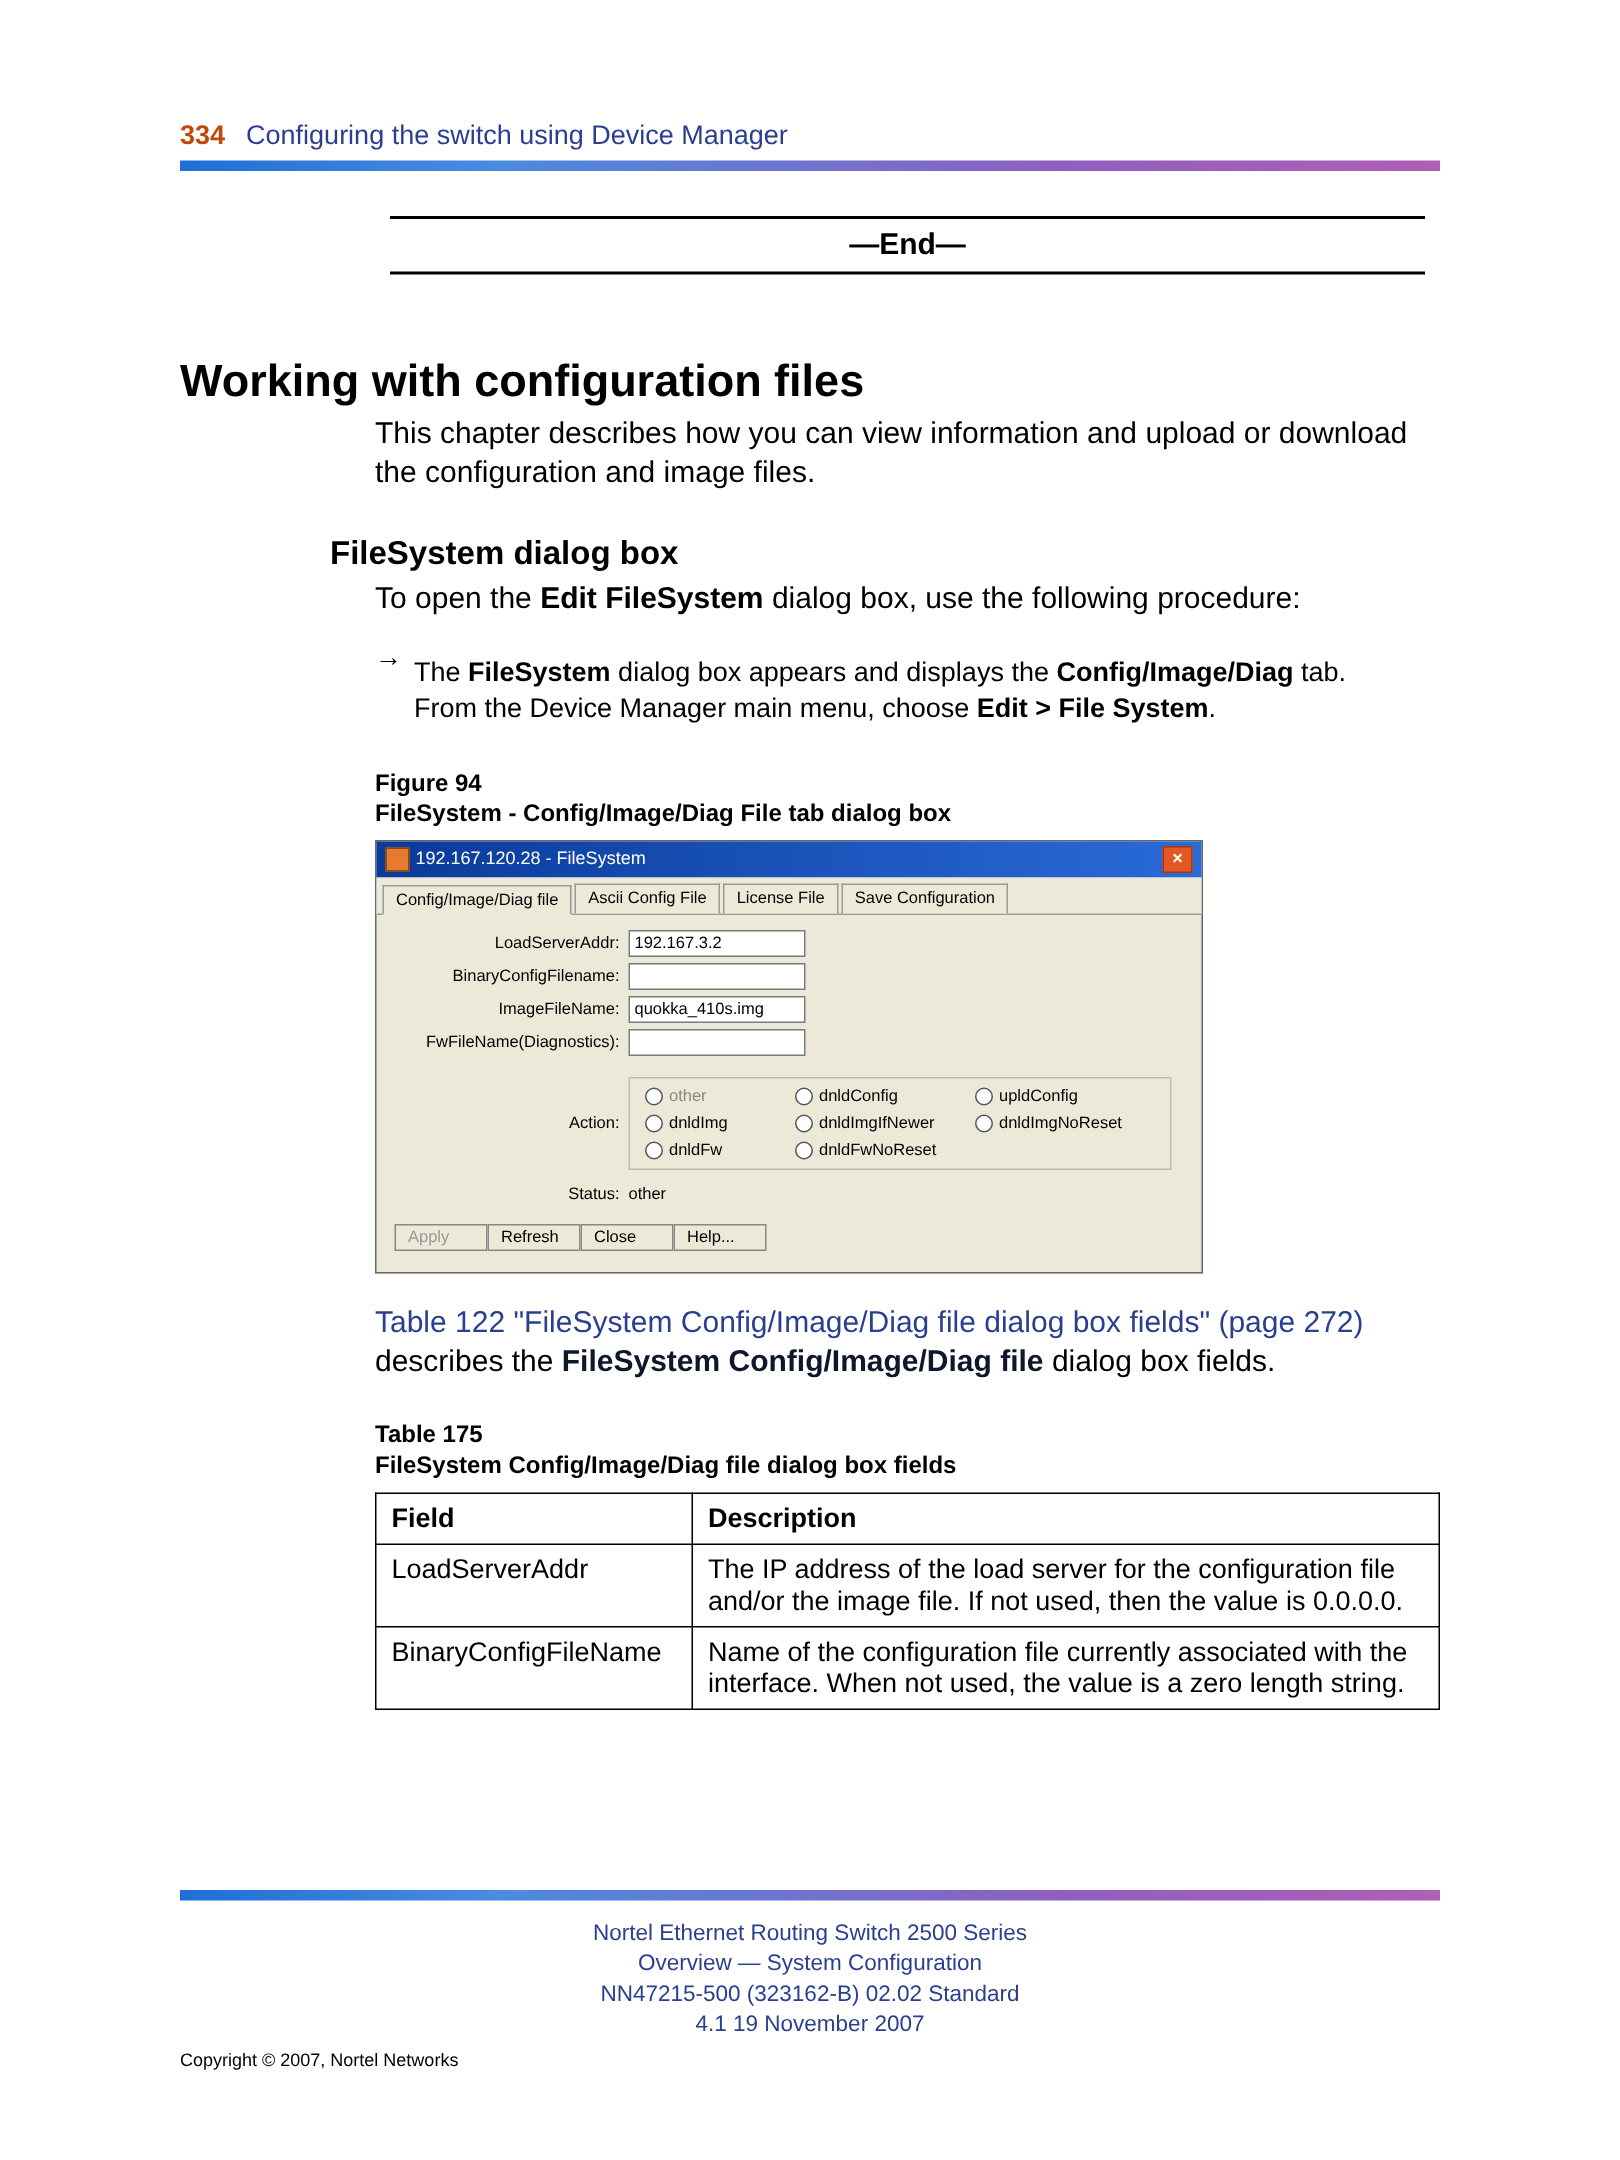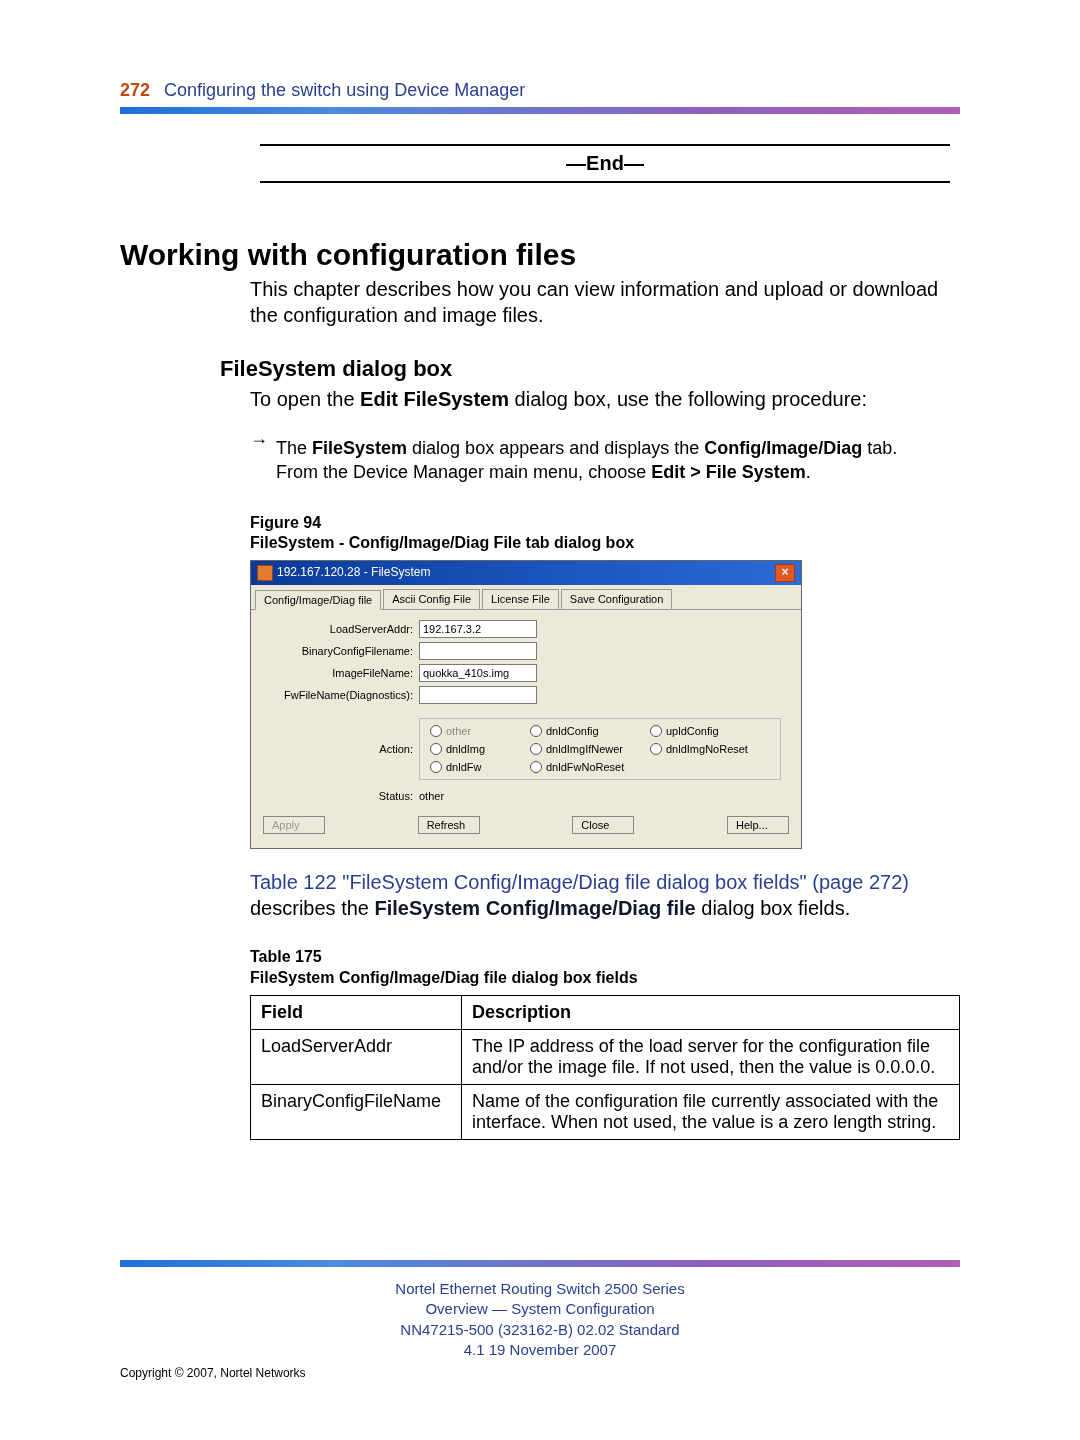--- a/index.html
+++ b/index.html
@@ -185,21 +185,21 @@
     width: 10px; height: 10px; border: 1px solid #555; border-radius: 50%;
     background: #fff; display: inline-block;
   }
   .status-row {
     display: flex;
     margin-top: 10px;
     font-size: 11px;
   }
   .dialog-buttons {
     display: flex;
-    justify-content: space-between;
+    justify-content: flex-start;
     gap: 0;
     margin-top: 14px;
   }
   .dlg-btn {
     border: 1px solid #888;
     background: #ece9d8;
     font-size: 11px;
     padding: 2px 8px;
     min-width: 44px;
   }
@@ -251,21 +251,21 @@
     font-size: 12px;
     color: #000;
     margin-top: 6px;
   }
 </style>
 </head>
 <body>
 
 <div class="page">
   <div class="header-line">
-    <span class="page-number">272</span>
+    <span class="page-number">334</span>
     <span class="chapter-title">Configuring the switch using Device Manager</span>
   </div>
   <div class="top-rule"></div>
 
   <div class="content">
     <div class="end-rule-wrap">
       <div class="r"></div>
       <div class="end-text">—End—</div>
       <div class="r"></div>
     </div>

